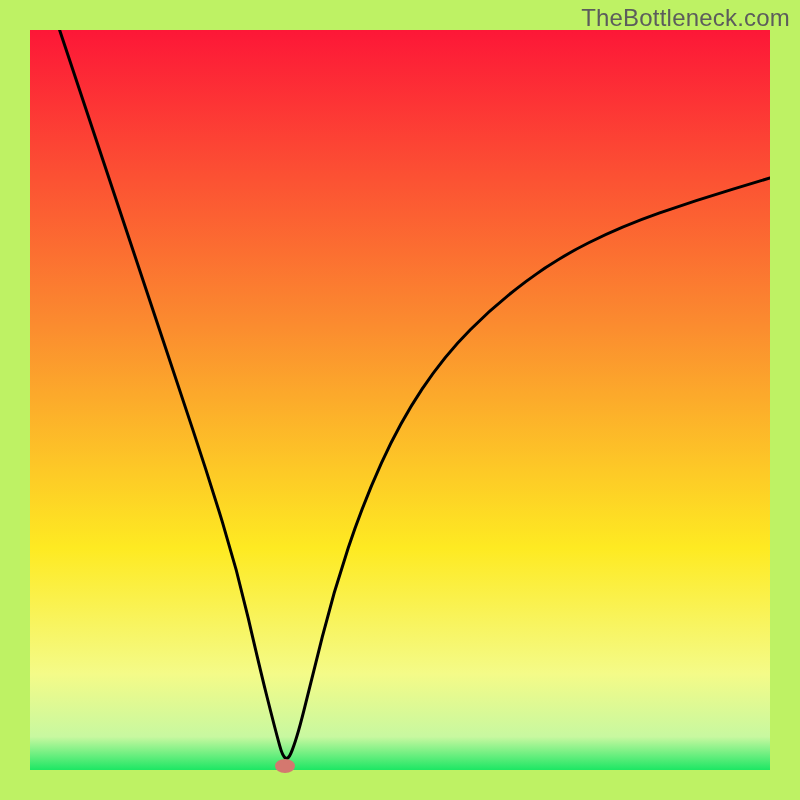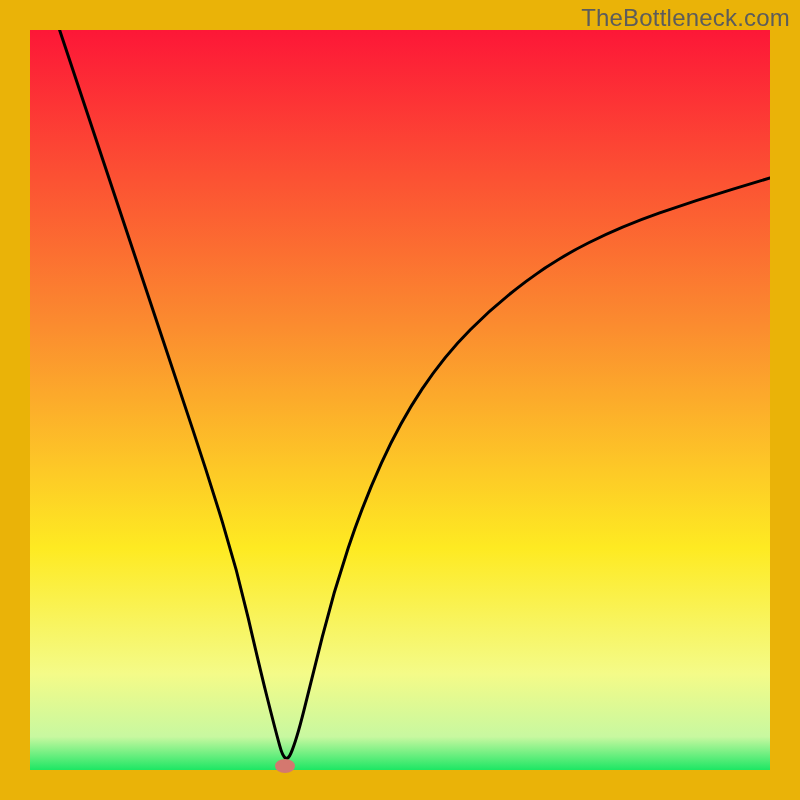--- a/index.html
+++ b/index.html
@@ -1,21 +1,21 @@
 <!DOCTYPE html>
 <html><head>
 <meta charset="utf-8">
 <style>
   * { margin: 0; padding: 0; box-sizing: border-box; }
   html, body { width: 800px; height: 800px; overflow: hidden; background: #000; }
   .frame {
     position: relative;
     width: 800px;
     height: 800px;
-    background: #eab308;
+    background: #bef264;
   }
   .watermark {
     position: absolute;
     top: 4px;
     right: 10px;
     font-family: Arial, Helvetica, sans-serif;
     font-size: 24px;
     font-weight: 500;
     color: #5c5c5c;
     letter-spacing: 0.2px;

